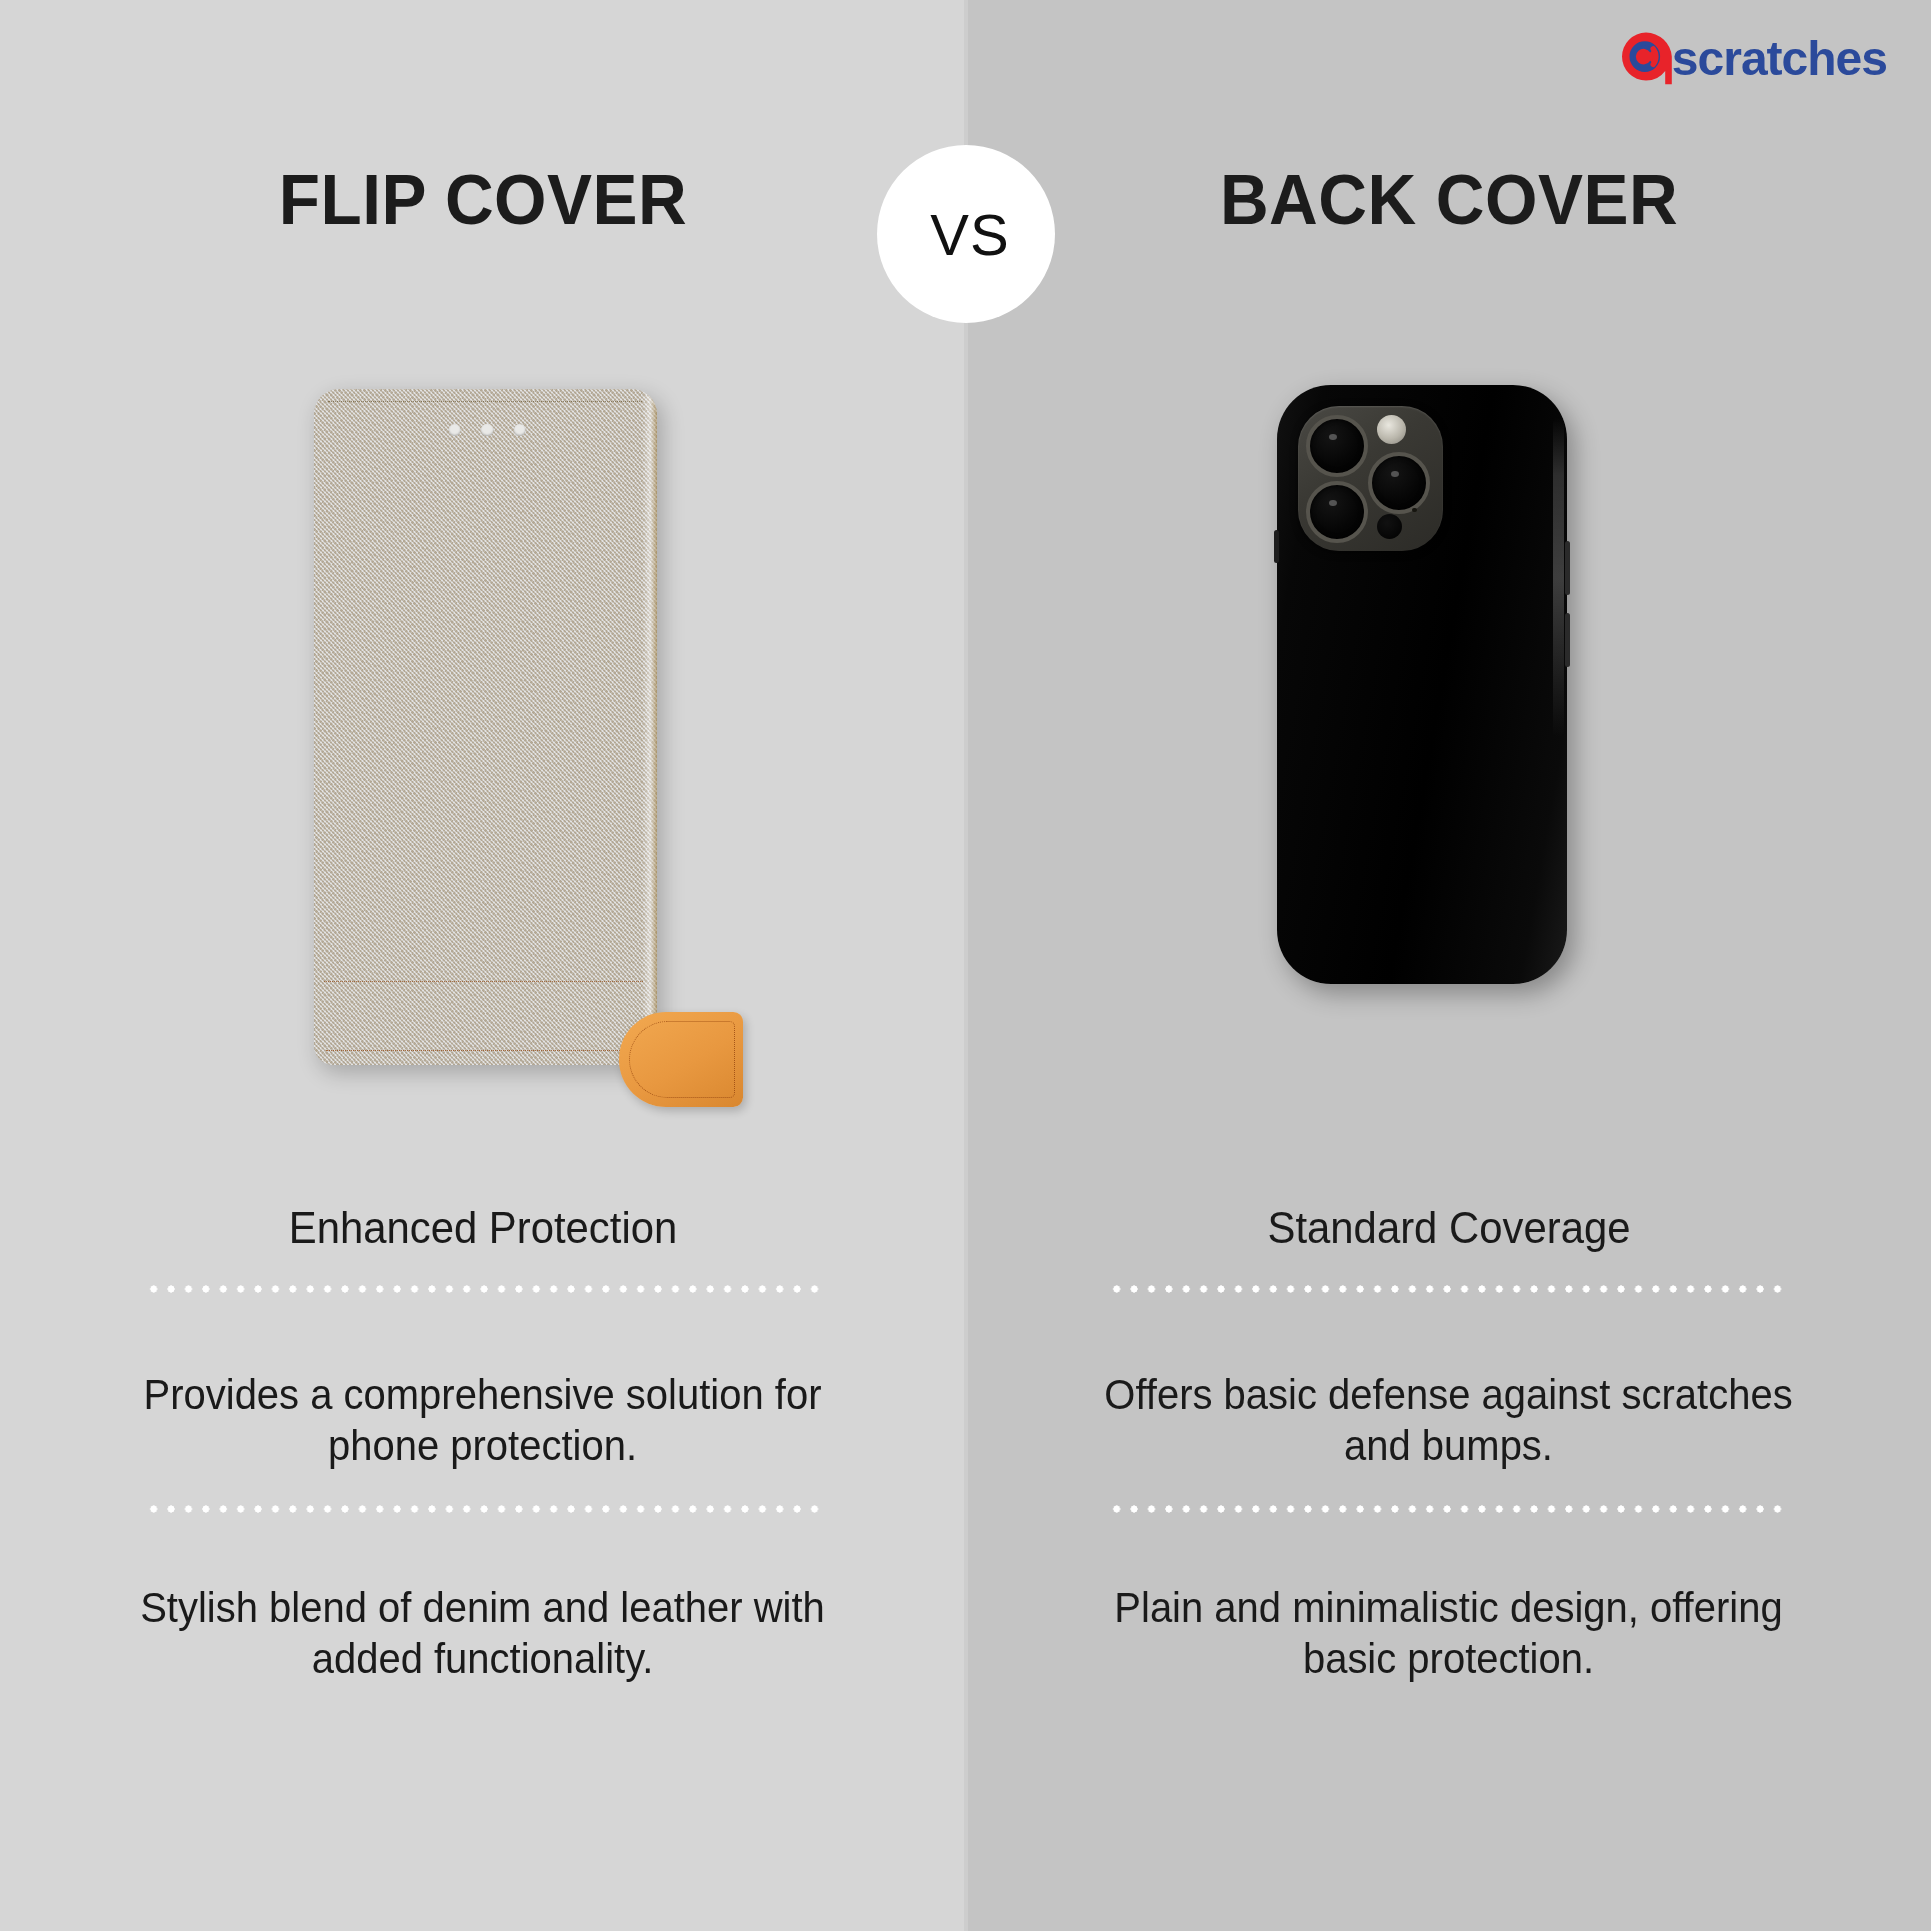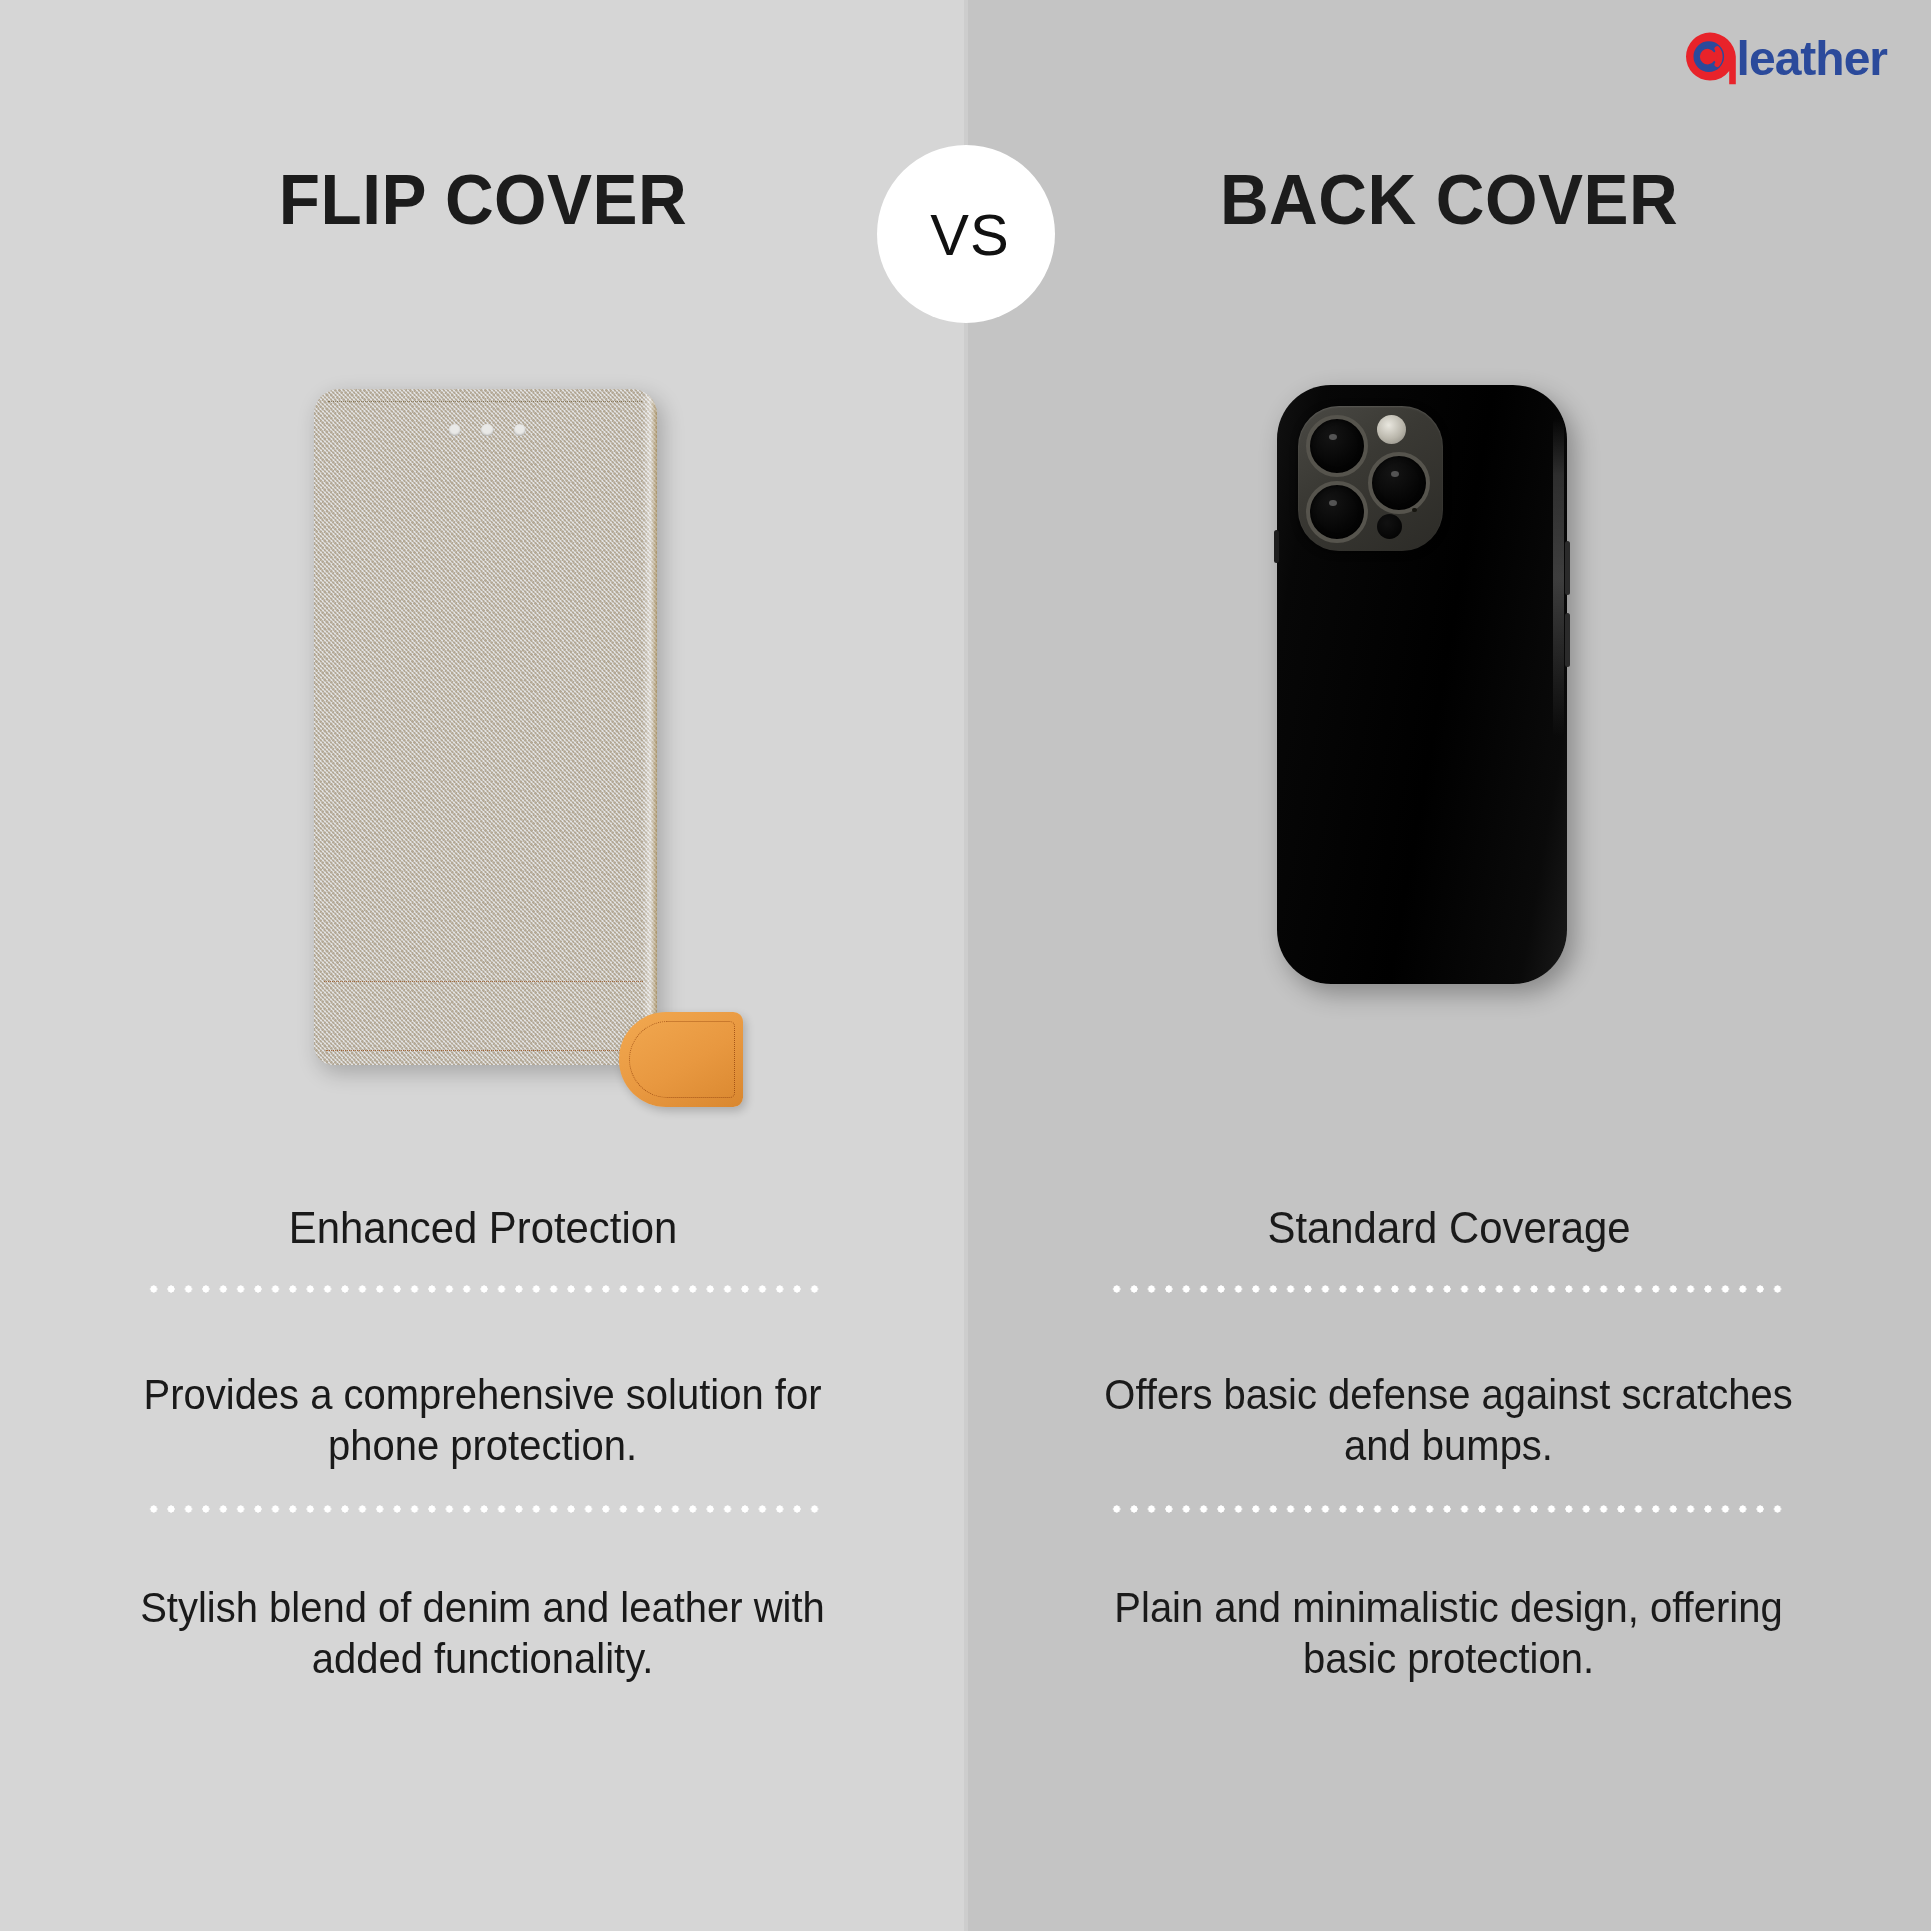--- a/index.html
+++ b/index.html
@@ -315,21 +315,21 @@
   <div class="panel-divider"></div>
 
   <div class="logo">
     <svg class="logo-mark" viewBox="0 0 100 100">
       <path d="M50 6 A40 40 0 1 0 50 86 A40 40 0 0 0 82 70 L82 92 L93 92 L93 46 A43 43 0 0 0 50 6 Z" fill="#e8232a"></path>
       <circle cx="48" cy="46" r="25" fill="#e8232a"></circle>
       <path d="M64 32 A22 22 0 1 0 64 60 L57 53 A13 13 0 1 1 57 39 Z" fill="#2b4a9b"></path>
       <circle cx="48" cy="46" r="22" fill="none" stroke="#2b4a9b" stroke-width="7"></circle>
       <path d="M62 33 A21 21 0 0 1 62 59" fill="none" stroke="#e8232a" stroke-width="9" stroke-linecap="round"></path>
     </svg>
-    <span class="logo-word">leather</span>
+    <span class="logo-word">scratches</span>
   </div>
 
   <div class="heading heading-left">FLIP COVER</div>
   <div class="heading heading-right">BACK COVER</div>
 
   <div class="vs-badge">
     <span class="vs-badge-label">VS</span>
   </div>
 
   <div class="stage stage-left">

